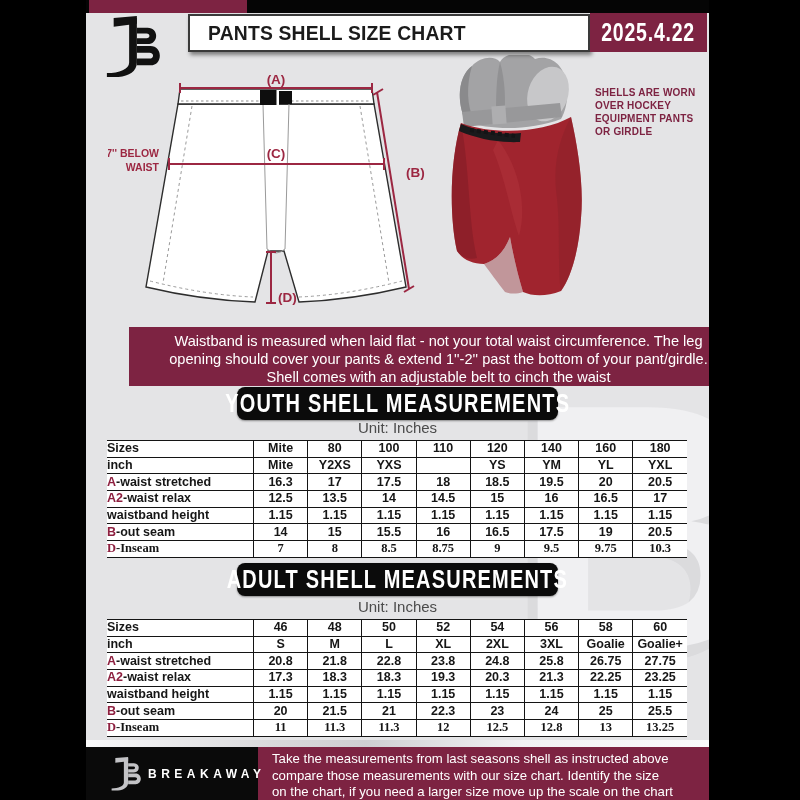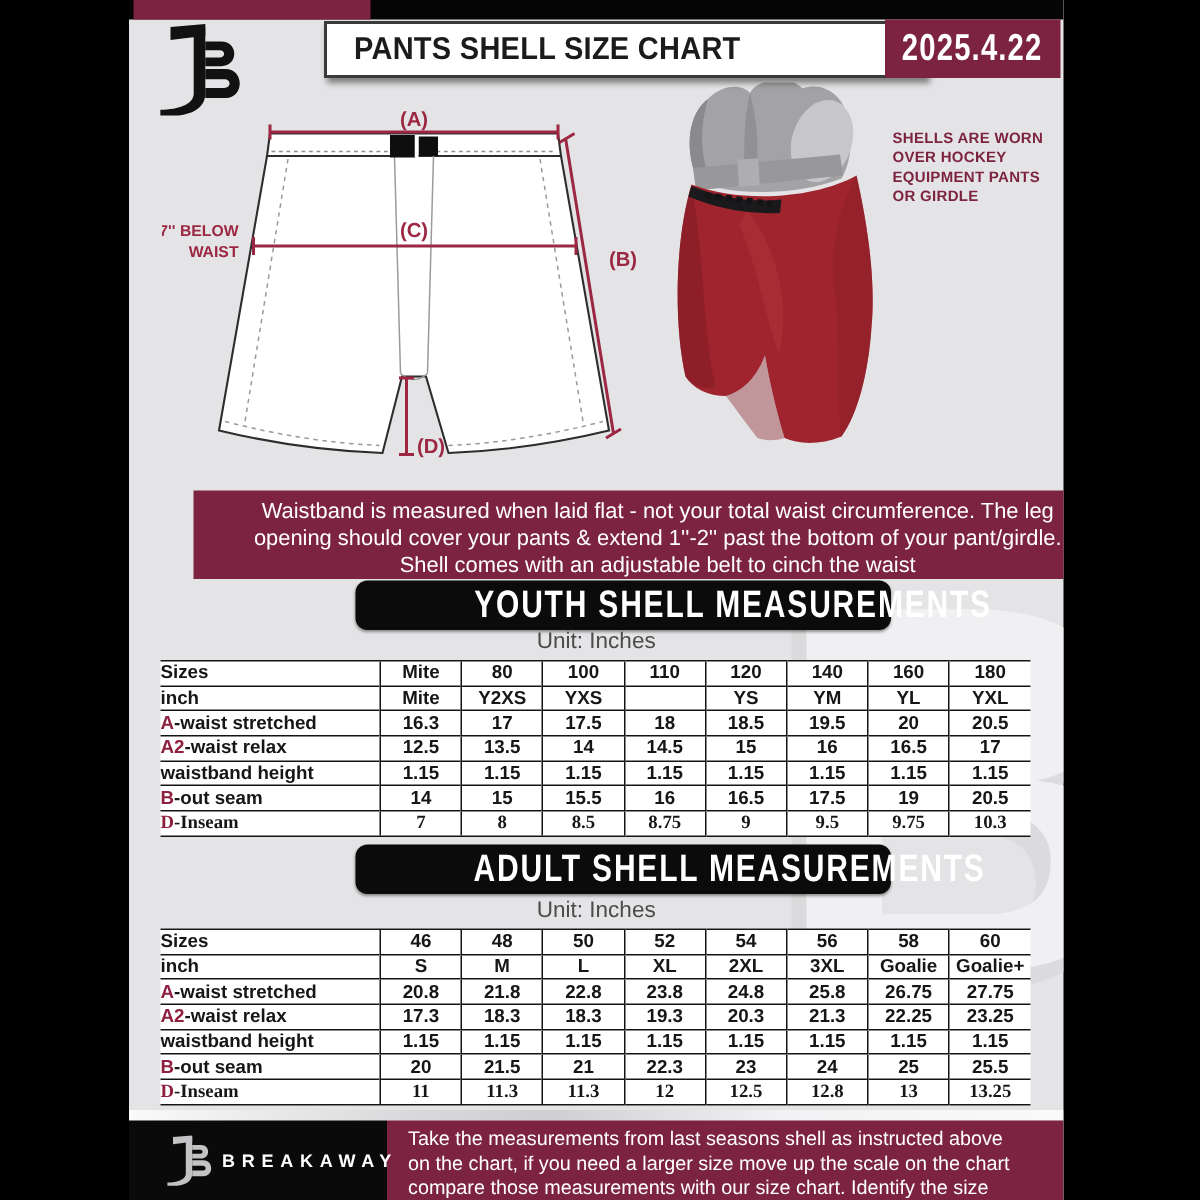--- a/index.html
+++ b/index.html
@@ -13,21 +13,21 @@
   
   .topstrip{position:absolute;left:0;top:0;width:623px;height:13px;background:#050505;z-index:5;}
   .topstrip .chip{position:absolute;left:3px;top:0;width:158px;height:13px;background:#7d2342;}
 
   
   .logo{position:absolute;left:18px;top:15px;z-index:6;}
   .title-bar{
     position:absolute;left:102px;top:14px;width:402px;height:38px;background:#fff;
     border:2px solid #3a3a3a;box-sizing:border-box;z-index:6;
     box-shadow:2px 3px 4px rgba(0,0,0,.45);
-    display:flex;align-items:center;padding-left:18px;margin-left:28px;
+    display:flex;align-items:center;padding-left:18px;
   }
   .title-text{font-size:21px;font-weight:700;color:#1b1b1b;letter-spacing:.2px;
     transform:scaleX(.92);transform-origin:left center;white-space:nowrap;}
   .date-box{
     position:absolute;left:504px;top:13px;width:117px;height:39px;background:#7d2342;z-index:6;
     display:flex;align-items:center;justify-content:center;text-align:right;
   }
   .date-text{color:#fff;font-size:25px;font-weight:700;letter-spacing:1px;
     transform:scaleX(.78);white-space:nowrap;}
 
@@ -40,21 +40,21 @@
   
   .info-banner{
     position:absolute;left:2px;top:327px;width:619px;height:59px;background:#7d2342;z-index:4;
     color:#fff;text-align:center;font-size:14.6px;line-height:17.8px;font-weight:500;
     box-sizing:border-box;padding-top:6px;margin-left:41px;
   }
 
   
   .pill{
     position:absolute;left:151px;width:321px;height:33px;background:#0b0b0b;border-radius:8px;z-index:4;
-    display:flex;align-items:center;justify-content:flex-start;box-shadow:0 1px 2px rgba(0,0,0,.4);padding-left:36px;
+    display:flex;align-items:center;justify-content:center;box-shadow:0 1px 2px rgba(0,0,0,.4);
   }
   .pill span{color:#fff;font-size:25px;font-weight:700;letter-spacing:1.5px;white-space:nowrap;
     transform:scale(.8,1.02);}
   .pill.youth{top:387px;}
   .pill.adult{top:563px;}
   .unit{position:absolute;left:0;width:623px;text-align:center;color:#4b4b4b;font-size:15px;z-index:4;}
   .unit.youth{top:419px;}
   .unit.adult{top:598px;}
 
   
@@ -363,18 +363,18 @@
       <svg width="32" height="36" viewBox="0 0 60 66">
         <path d="M10,3 L34,1 L34,9 L10,12 Z" fill="#c3c3c6"></path>
         <path d="M26,3 L34,3 L34,49 C34,58 26,63 15,64 L3,64 L3,60 C16,60 26,56 26,49 Z" fill="#c3c3c6"></path>
         <path d="M34,13 L45,13 C57,13 57,30 45,30 L34,30 L34,24 L44,24 C48,24 48,19 44,19 L34,19 Z" fill="#c3c3c6"></path>
         <path d="M34,32 L48,32 C61,32 61,52 48,52 L34,52 L34,45 L47,45 C52,45 52,39 47,39 L34,39 Z" fill="#c3c3c6"></path>
       </svg>
       <span class="footer-brand">BREAKAWAY</span>
     </div>
     <div class="footer-right">
       <div>Take the measurements from last seasons shell as instructed above</div>
+      <div>compare those measurements with our size chart. Identify the size</div>
       <div>on the chart, if you need a larger size move up the scale on the chart</div>
-      <div>compare those measurements with our size chart. Identify the size</div>
     </div>
   </div>
 
 </div>
 
 </body></html>

